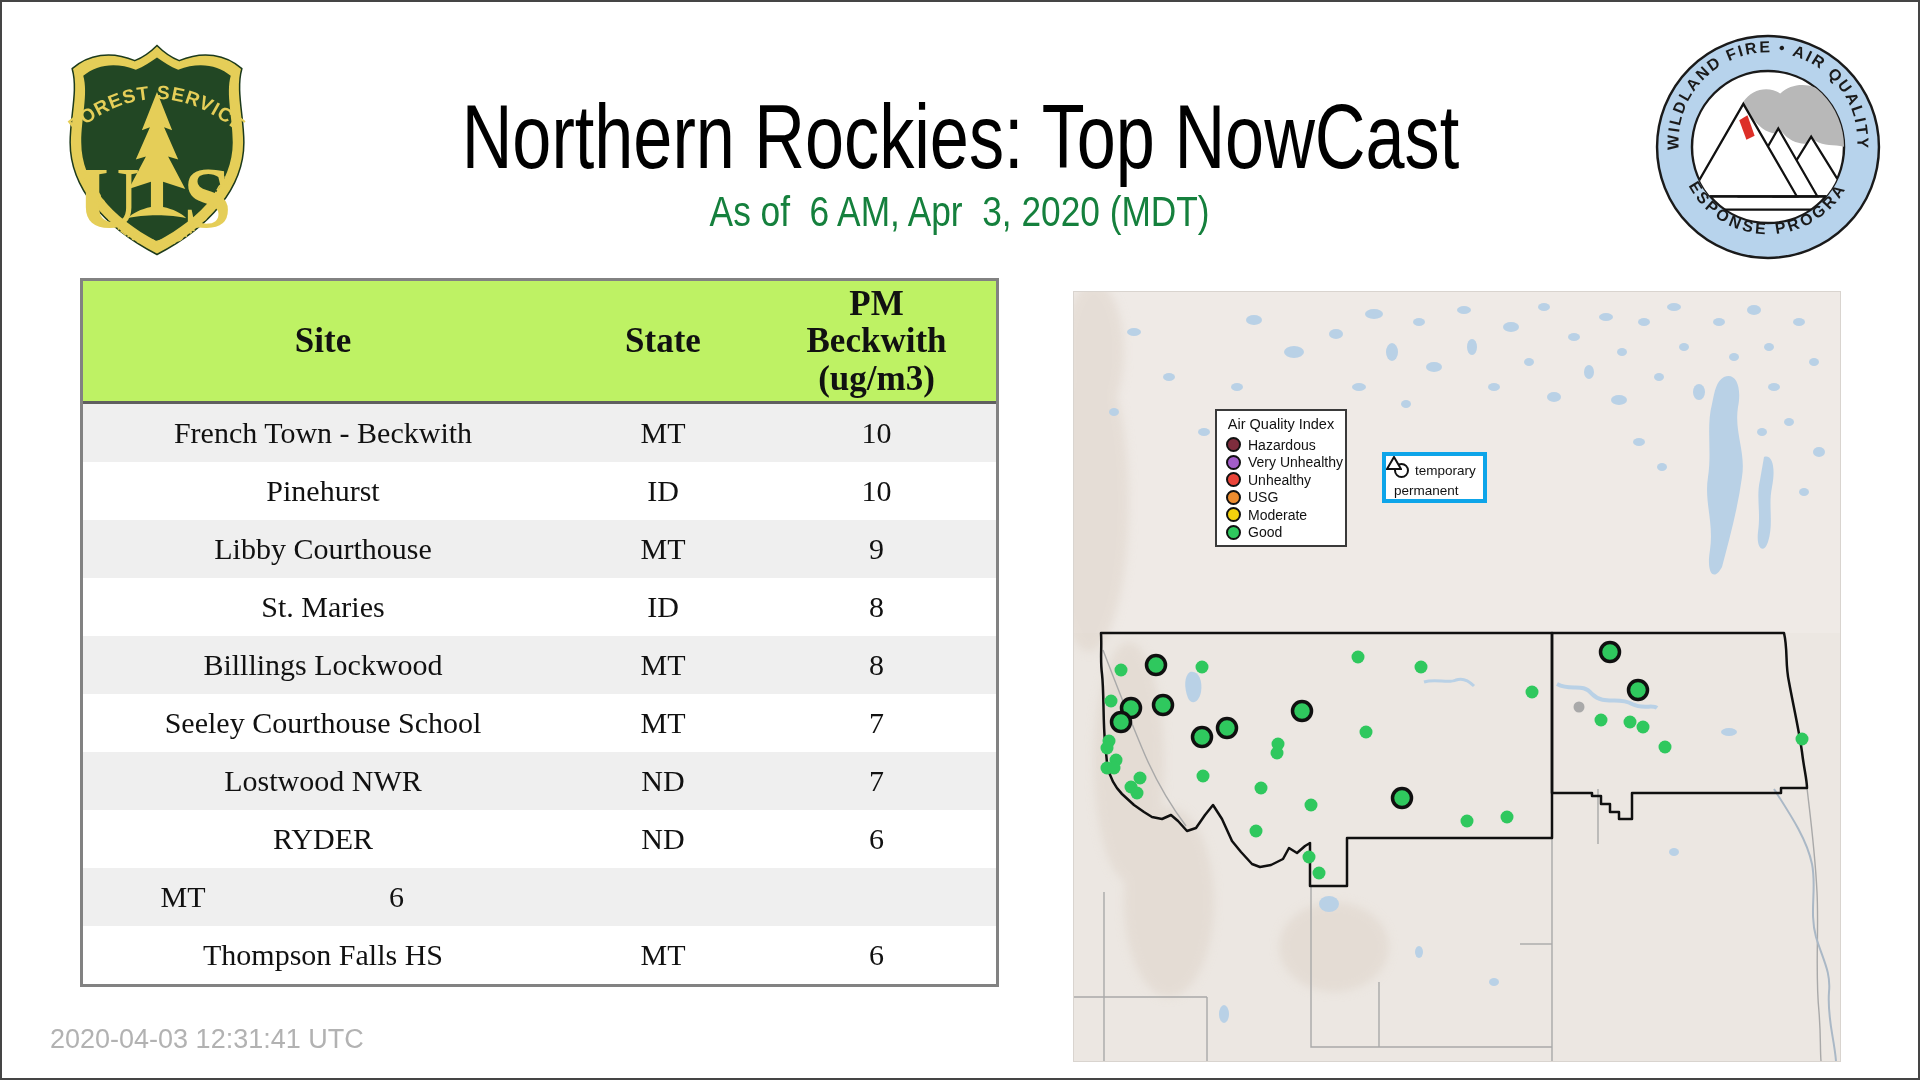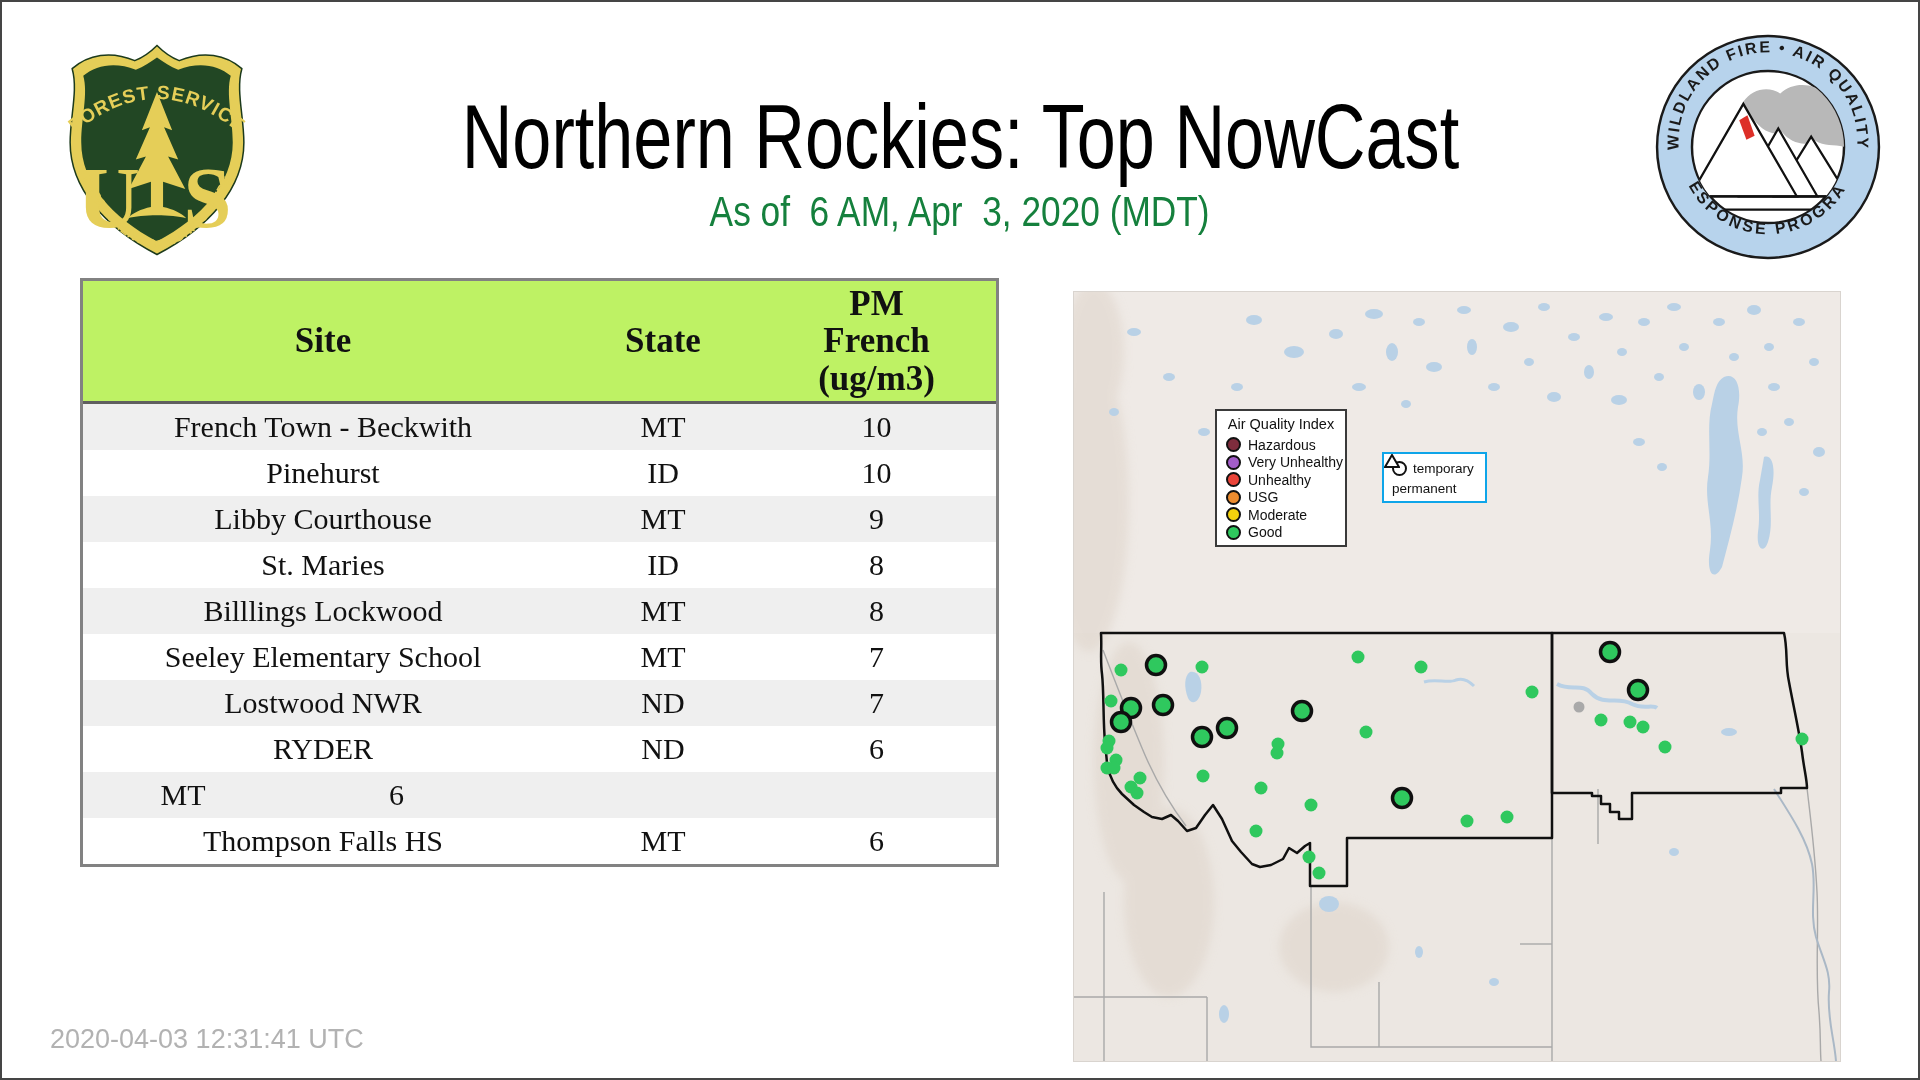--- a/index.html
+++ b/index.html
@@ -16,41 +16,41 @@
 
   
   .usfs-logo{position:absolute;left:56px;top:40px;width:202px;height:220px;}
   .wfaqrp-logo{position:absolute;left:1655px;top:34px;width:226px;height:226px;}
 
   
   .nowcast-table{position:absolute;left:80px;top:278px;width:913px;border:3px solid #828282;
                  font-family:"Liberation Serif",serif;color:#111;}
   .thead{display:flex;height:120px;align-items:center;background:#bef264;
          border-bottom:3px solid #5f5f5f;font-weight:bold;font-size:35px;}
-  .trow{display:flex;height:46px;align-items:center;background:#fff;font-size:30px;}
+  .trow{display:flex;height:58px;align-items:center;background:#fff;font-size:30px;}
   .trow.alt{background:#efefef;}
   .c-site{width:480px;text-align:center;}
   .c-state{width:200px;text-align:center;}
   .c-val{width:227px;text-align:center;}
   .pm-head{display:flex;flex-direction:column;line-height:1.06;}
 
   
   .timestamp{position:absolute;left:50px;top:1024px;font-size:27px;color:#b2b2b2;}
 
   
   .map-wrap{position:absolute;left:1074px;top:292px;width:766px;height:769px;outline:1px solid #d9d4cf;}
   .map-wrap svg{position:absolute;left:0;top:0;}
   .aqi-legend{position:absolute;left:141px;top:117px;width:132px;height:138px;background:#fff;
               border:2px solid #3a3a3a;box-sizing:border-box;}
   .aqi-legend .lg-title{font-size:14.5px;text-align:center;margin-top:5px;color:#111;}
   .aqi-items{list-style:none;margin:4px 0 0 0;padding:0 0 0 9px;}
   .aqi-items li{display:flex;align-items:center;gap:7px;height:17.5px;font-size:14px;color:#111;}
   .swatch{width:11px;height:11px;border-radius:50%;border:2.5px solid #111;flex:0 0 auto;}
   .marker-legend{position:absolute;left:308px;top:160px;width:105px;height:51px;background:#fff;
-                 border:2px solid #0ea5e9;box-sizing:border-box;padding:4px 0 8px 8px;}
+                 border:4px solid #0ea5e9;box-sizing:border-box;padding:4px 0 8px 8px;}
   .marker-row{display:flex;align-items:center;gap:6px;height:20px;font-size:13.5px;color:#111;}
   .mk-circle{width:11px;height:11px;border:2px solid #111;border-radius:50%;background:#fff;flex:0 0 auto;}
 </style>
 </head>
 <body>
 
 <div id="page">
 
   <div class="usfs-logo">
     <svg width="202" height="220" viewBox="0 0 200 215">
@@ -106,21 +106,21 @@
       </text>
     </svg>
   </div>
 
   <div class="nowcast-table">
     <div class="thead">
       <div class="c-site">Site</div>
       <div class="c-state">State</div>
       <div class="c-val pm-head">
         <span>PM</span>
-        <span>French</span>
+        <span>Beckwith</span>
         <span>(ug/m3)</span>
       </div>
     </div>
     <div>
         <div class="trow alt">
           <div class="c-site">French Town - Beckwith</div>
           <div class="c-state">MT</div>
           <div class="c-val">10</div>
         </div>
         <div class="trow">
@@ -137,21 +137,21 @@
           <div class="c-site">St. Maries</div>
           <div class="c-state">ID</div>
           <div class="c-val">8</div>
         </div>
         <div class="trow alt">
           <div class="c-site">Billlings Lockwood</div>
           <div class="c-state">MT</div>
           <div class="c-val">8</div>
         </div>
         <div class="trow">
-          <div class="c-site">Seeley Elementary School</div>
+          <div class="c-site">Seeley Courthouse School</div>
           <div class="c-state">MT</div>
           <div class="c-val">7</div>
         </div>
         <div class="trow alt">
           <div class="c-site">Lostwood NWR</div>
           <div class="c-state">ND</div>
           <div class="c-val">7</div>
         </div>
         <div class="trow">
           <div class="c-site">RYDER</div>

